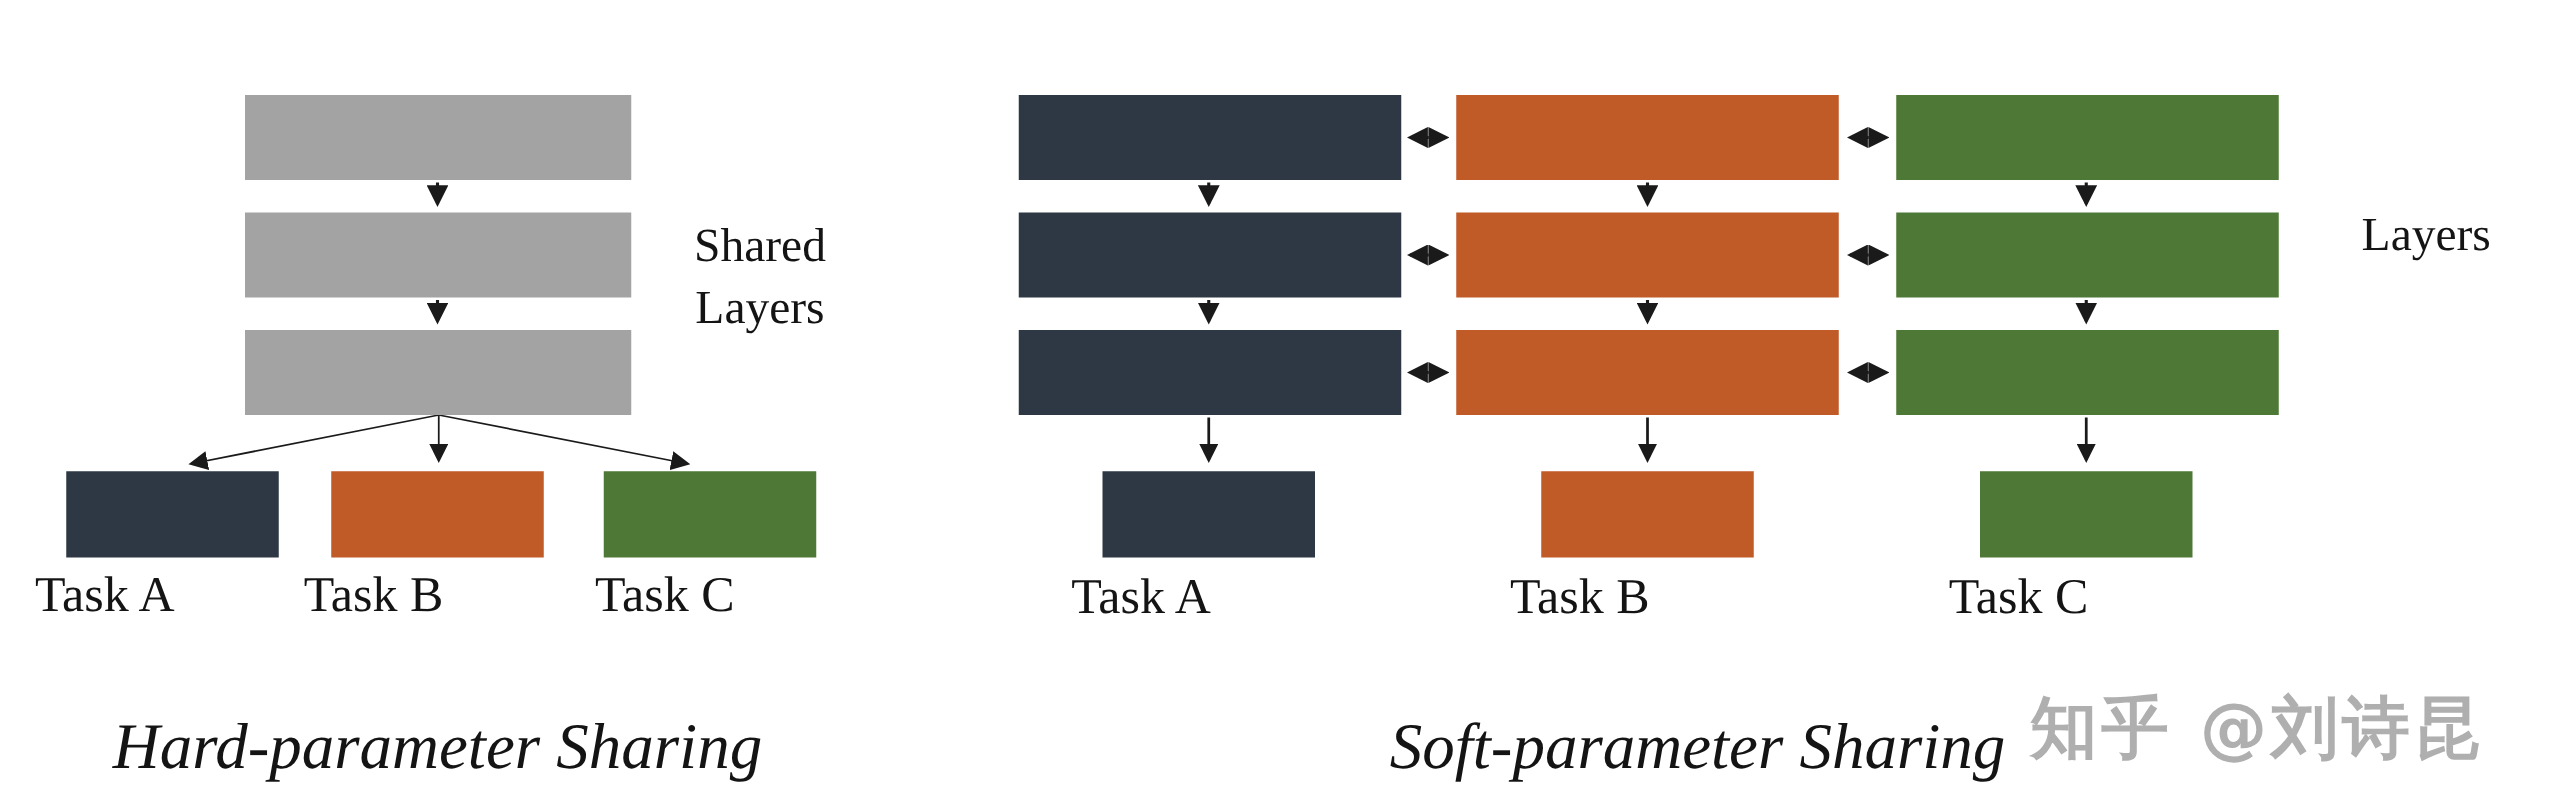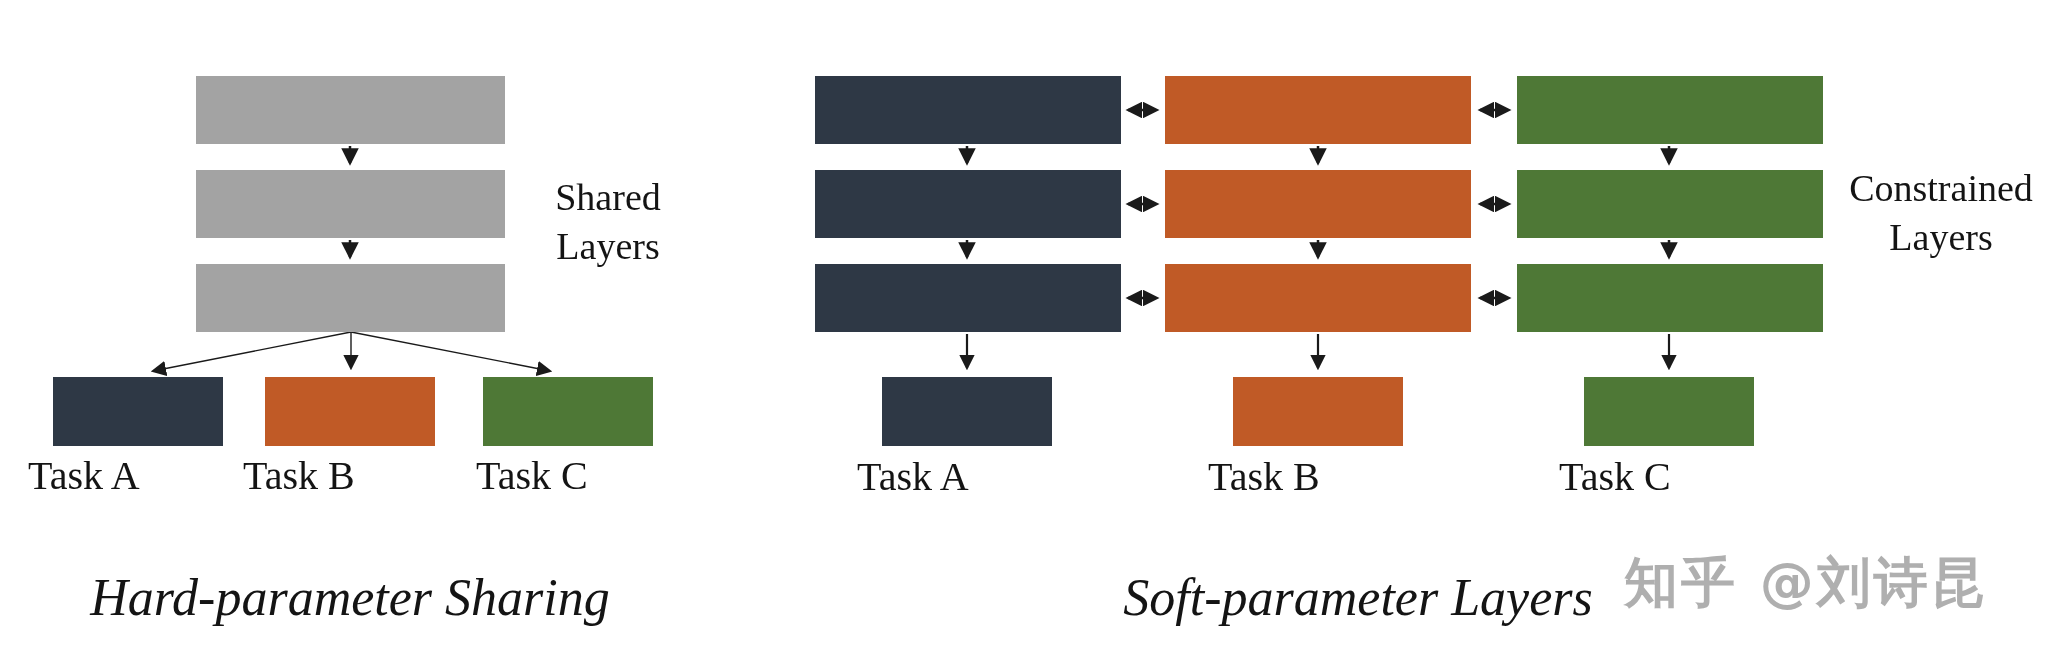--- a/index.html
+++ b/index.html
@@ -109,29 +109,28 @@
 
   <div class="bar orange col-layer" style="left:1165px;top:76px;"></div>
   <div class="bar orange col-layer" style="left:1165px;top:170px;"></div>
   <div class="bar orange col-layer" style="left:1165px;top:264px;"></div>
 
   <div class="bar green col-layer" style="left:1517px;top:76px;"></div>
   <div class="bar green col-layer" style="left:1517px;top:170px;"></div>
   <div class="bar green col-layer" style="left:1517px;top:264px;"></div>
 
   <div class="side-label" style="left:1826px;top:164px;">
-    <div>Constrained</div>
     <div>Layers</div>
   </div>
 
   <div class="bar navy task-box" style="left:882px;top:377px;"></div>
   <div class="bar orange task-box" style="left:1233px;top:377px;"></div>
   <div class="bar green task-box" style="left:1584px;top:377px;"></div>
 
   <div class="task-label" style="left:857px;top:456px;">Task A</div>
   <div class="task-label" style="left:1208px;top:456px;">Task B</div>
   <div class="task-label" style="left:1559px;top:456px;">Task C</div>
 
-  <div class="diagram-title" style="left:1078px;top:568px;">Soft-parameter Layers</div>
+  <div class="diagram-title" style="left:1078px;top:568px;">Soft-parameter Sharing</div>
 
   <div class="watermark">知乎 @刘诗昆</div>
 
 </div>
 
 </body></html>

